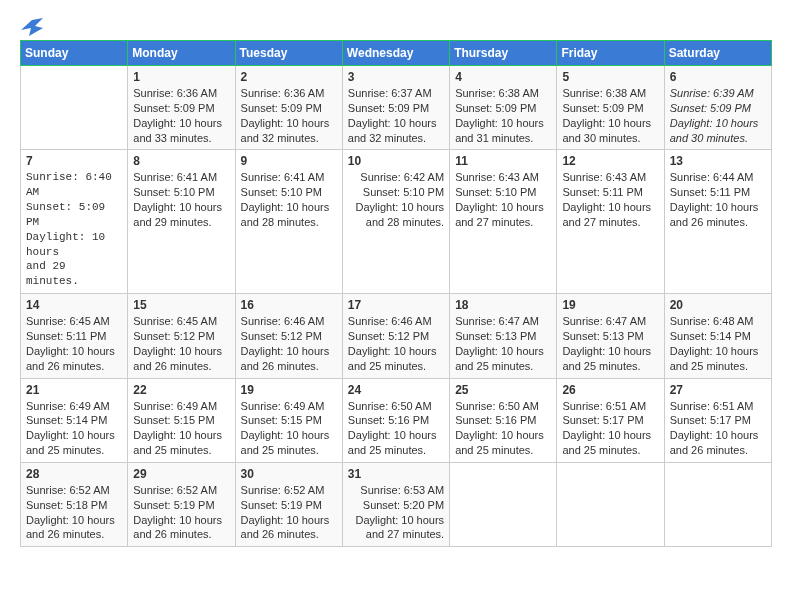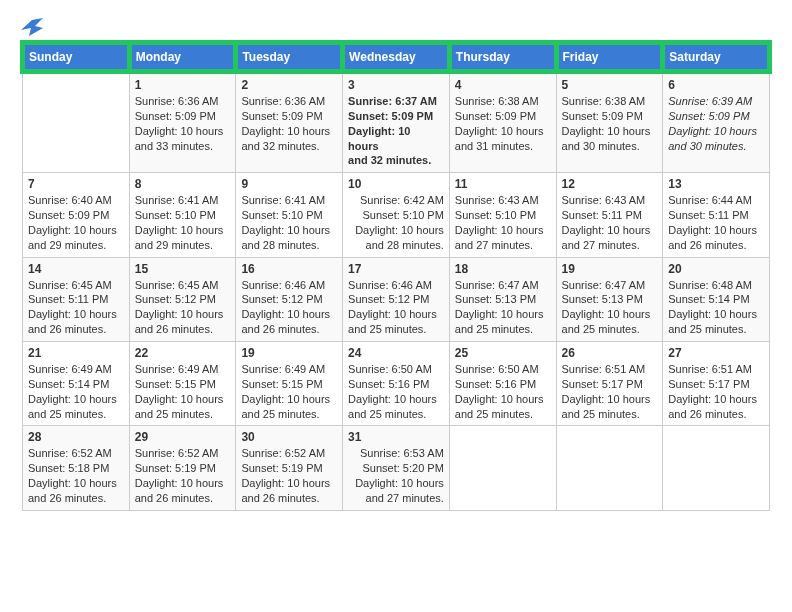--- a/index.html
+++ b/index.html
@@ -46,21 +46,21 @@
       border-collapse: collapse;
       table-layout: fixed;
     }
     thead tr th {
       background: #3a7bd5;
       color: #fff;
       font-size: 12px;
       font-weight: bold;
       padding: 5px 4px;
       text-align: left;
-      border: 5px solid #22c55e;
+      border: 1px solid #22c55e;
     }
     tbody tr td {
       border: 1px solid #ccc;
       vertical-align: top;
       padding: 4px 5px;
       font-size: 9.5px;
       color: #333;
       height: 82px;
       width: calc(100% / 7);
     }
@@ -129,21 +129,21 @@
           </td>
           <td>
             <span class="day-number">2</span>
             <div class="cell-text" style="white-space: pre-line;">Sunrise: 6:36 AM
 Sunset: 5:09 PM
 Daylight: 10 hours
 and 32 minutes.</div>
           </td>
           <td>
             <span class="day-number">3</span>
-            <div class="cell-text" style="white-space: pre-line; font-weight: bold;">Sunrise: 6:37 AM
+            <div class="cell-text" style="white-space: pre-line;">Sunrise: 6:37 AM
 Sunset: 5:09 PM
 Daylight: 10 hours
 and 32 minutes.</div>
           </td>
           <td>
             <span class="day-number">4</span>
             <div class="cell-text" style="white-space: pre-line;">Sunrise: 6:38 AM
 Sunset: 5:09 PM
 Daylight: 10 hours
 and 31 minutes.</div>
@@ -159,21 +159,21 @@
             <span class="day-number">6</span>
             <div class="cell-text" style="white-space: pre-line; font-style: italic;">Sunrise: 6:39 AM
 Sunset: 5:09 PM
 Daylight: 10 hours
 and 30 minutes.</div>
           </td>
         </tr>
         <tr>
           <td>
             <span class="day-number">7</span>
-            <div class="cell-text" style="white-space: pre-line;">Sunrise: 6:40 AM
+            <div class="cell-text" style="white-space: pre-line; font-family: Liberation Mono, monospace;">Sunrise: 6:40 AM
 Sunset: 5:09 PM
 Daylight: 10 hours
 and 29 minutes.</div>
           </td>
           <td>
             <span class="day-number">8</span>
             <div class="cell-text" style="white-space: pre-line;">Sunrise: 6:41 AM
 Sunset: 5:10 PM
 Daylight: 10 hours
 and 29 minutes.</div>

